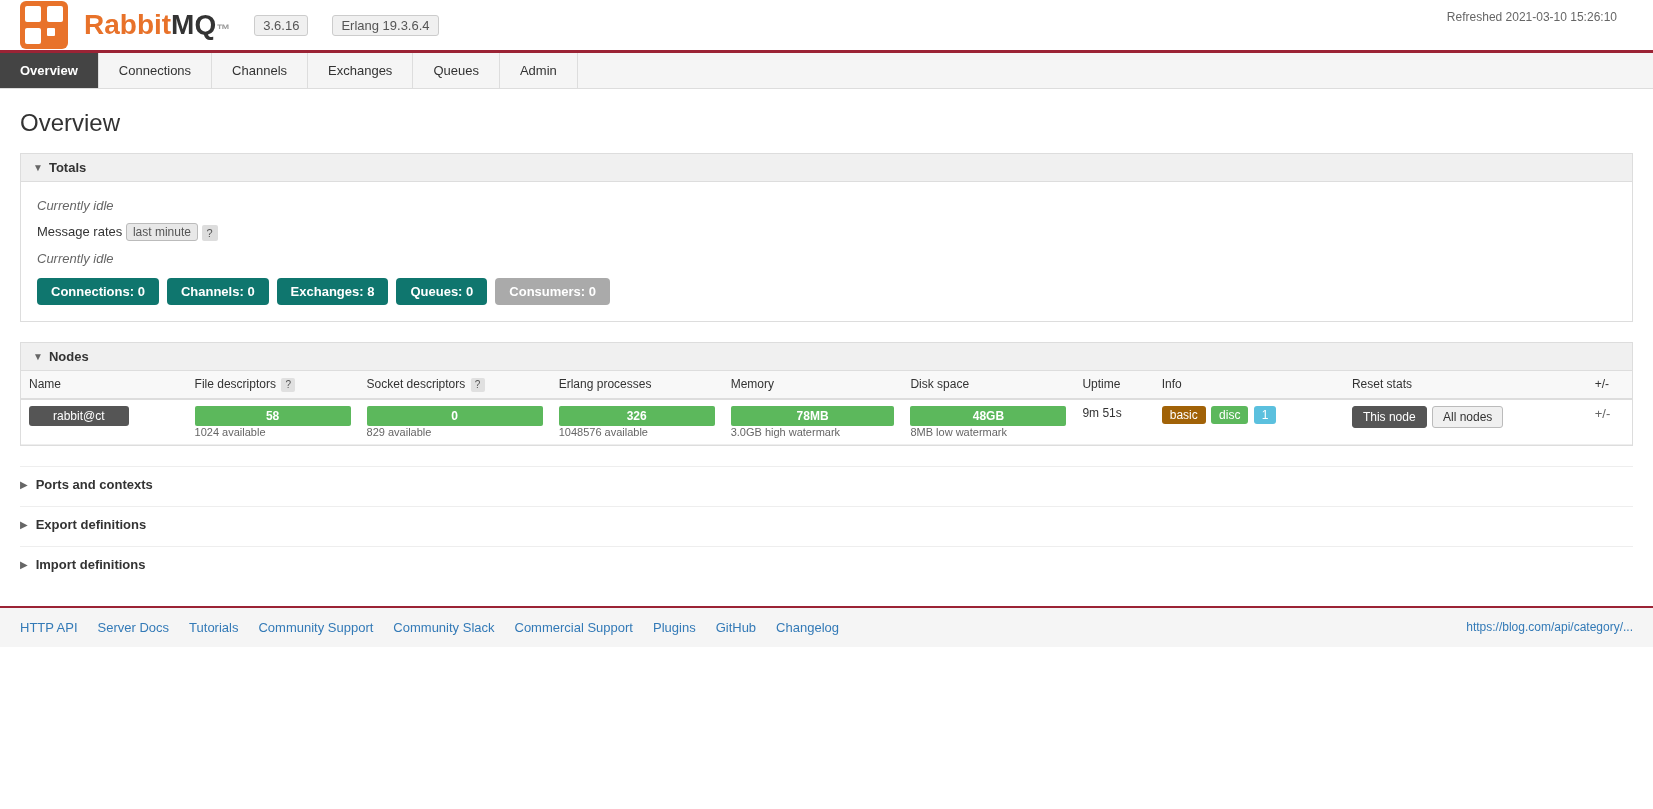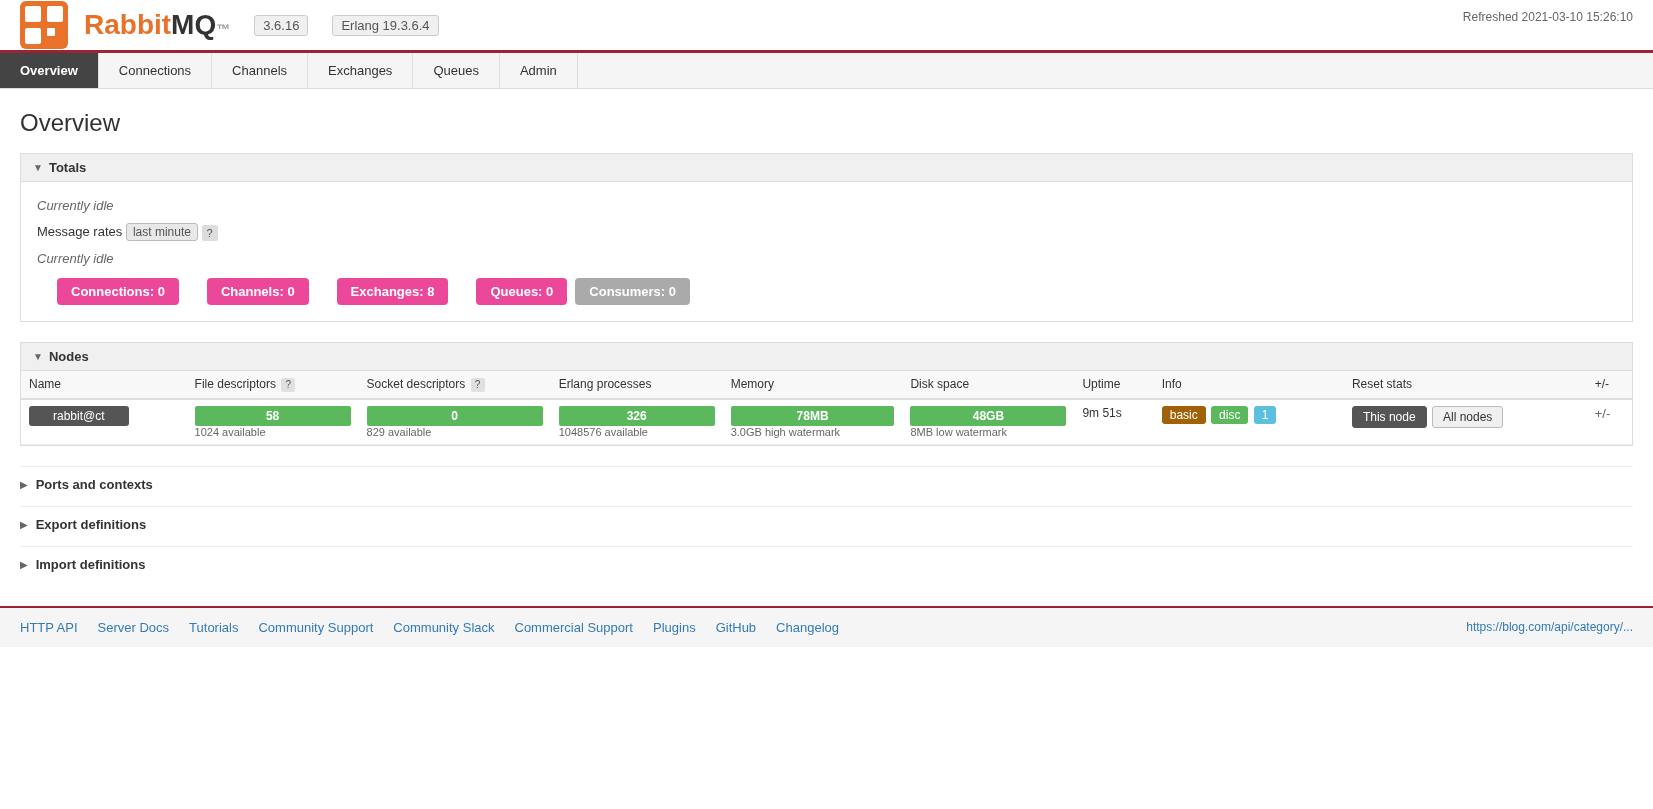--- a/index.html
+++ b/index.html
@@ -27,21 +27,21 @@
       background: #f0f0f0;
       border: 1px solid #ccc;
       border-radius: 3px;
       padding: 2px 8px;
       font-size: 13px;
       color: #555;
       margin-left: 8px;
     }
     .refreshed-text {
       position: absolute;
-      right: 20px;
+      right: 36px;
       top: 10px;
       font-size: 12px;
       color: #666;
     }
 
     
     #nav {
       background: #f5f5f5;
       border-bottom: 1px solid #ddd;
       display: flex;
@@ -135,23 +135,22 @@
     .count-btn {
       display: inline-block;
       padding: 6px 14px;
       border-radius: 4px;
       font-size: 13px;
       font-weight: bold;
       cursor: pointer;
       border: none;
     }
     .count-btn.dark {
-      background: #ec4899;
+      background: #0f766e;
       color: #fff;
-      margin-left: 20px;
     }
     .count-btn.light {
       background: #aaa;
       color: #fff;
     }
 
     
     .nodes-table {
       width: 100%;
       border-collapse: collapse;

